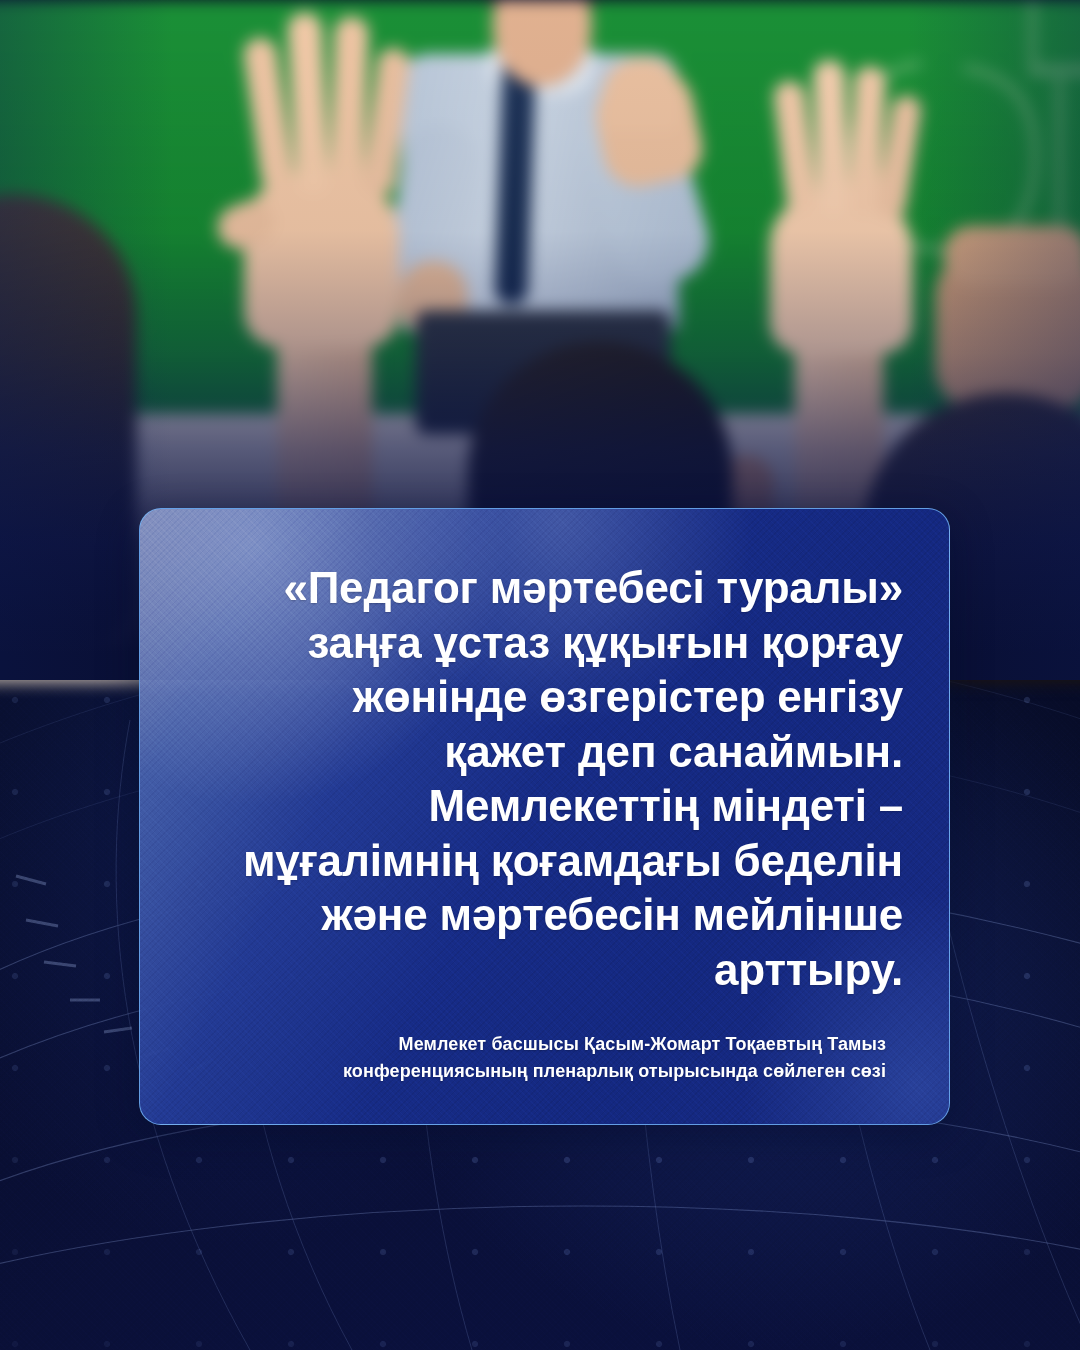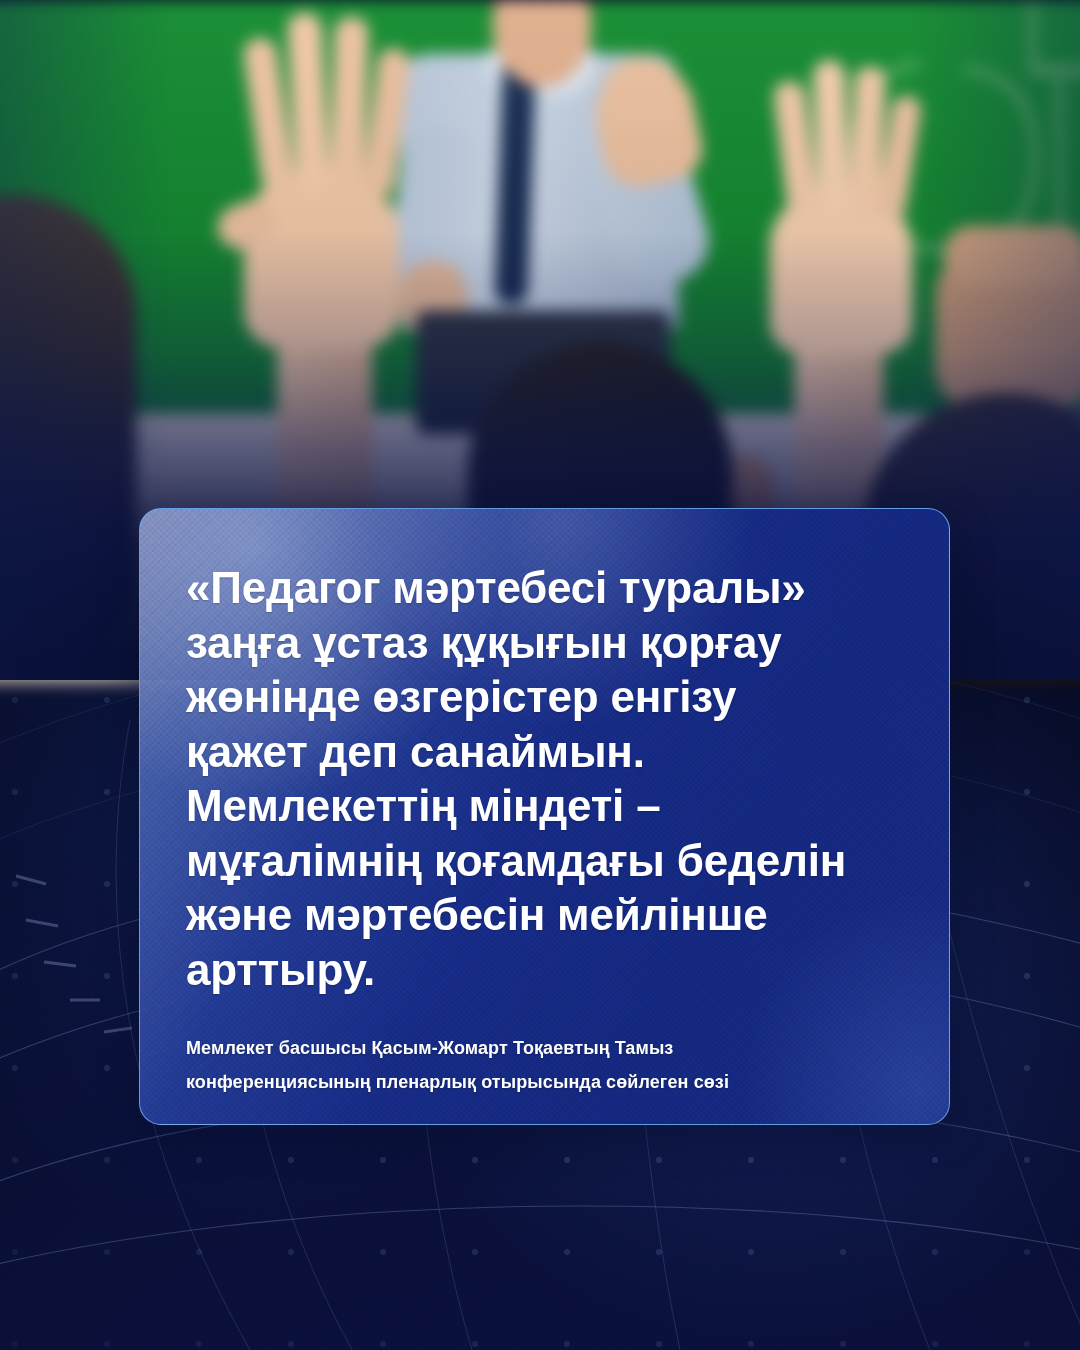--- a/index.html
+++ b/index.html
@@ -181,39 +181,39 @@
       radial-gradient(ellipse 30% 44% at 96% 94%, rgba(90,130,220,.26) 0%, rgba(90,130,220,0) 72%);
   }
   .card-weave{
     position:absolute;inset:0;
     background-image:
       repeating-linear-gradient(45deg, rgba(255,255,255,.055) 0 1px, rgba(0,0,0,0) 1px 4px),
       repeating-linear-gradient(-45deg, rgba(0,0,0,.07) 0 1px, rgba(0,0,0,0) 1px 4px);
     mix-blend-mode:overlay;
   }
 
-  .card-inner{position:absolute;inset:0;padding:52px 46px 0 46px;}
+  .card-inner{position:absolute;inset:0;padding:52px 46px 0 46px;text-align:right;}
 
   .quote{
     margin:0;
     color:#ffffff;
     font-size:44px;
     font-weight:700;
     line-height:54.5px;
     letter-spacing:-.2px;
     white-space:pre-line;
     text-shadow:0 1px 2px rgba(0,0,0,.22);
   }
   .attribution{
     position:absolute;left:46px;top:522px;width:700px;
     margin:0;
     color:#ffffff;
     font-size:18px;
     font-weight:700;
-    line-height:34px;
+    line-height:27px;
     letter-spacing:.1px;
     white-space:pre-line;
     text-shadow:0 1px 2px rgba(0,0,0,.25);
   }
 </style>
 </head>
 <body>
 
 <div class="stage">
 

